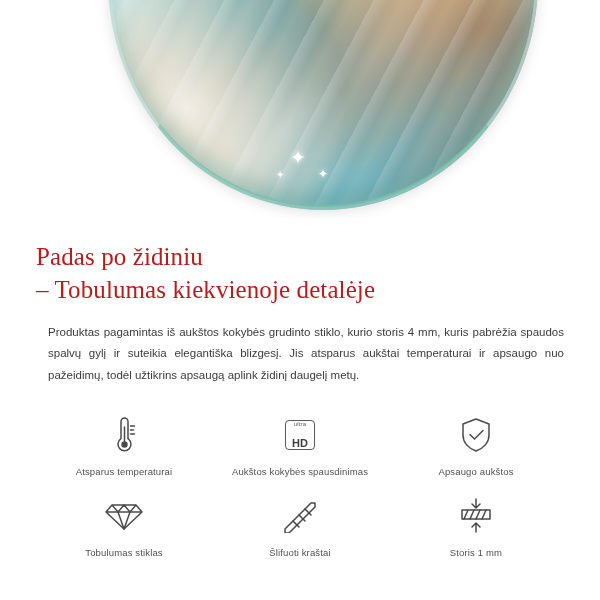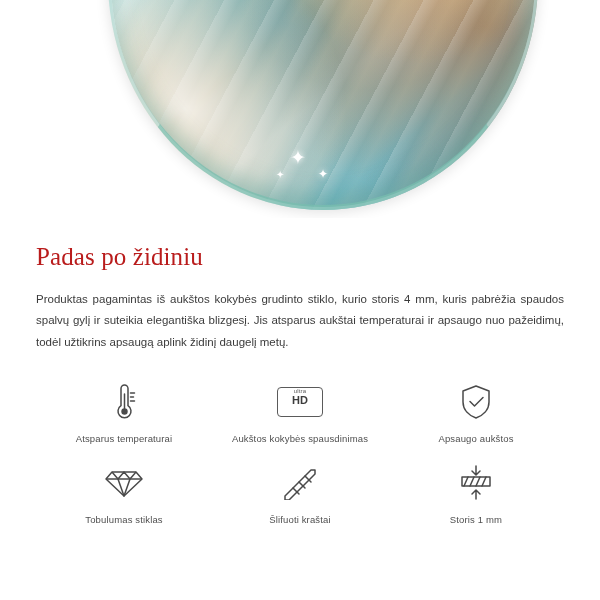--- a/index.html
+++ b/index.html
@@ -97,20 +97,21 @@
   }
   .headline .l2 { display: block; }
 
   .body-copy {
     margin-top: 16px;
     font-size: 11.5px;
     line-height: 1.85;
     color: #3b3b3b;
     text-align: justify;
     max-width: 534px;
+    margin-left: 12px;
   }
 
   
   .features {
     margin-top: 26px;
     display: grid;
     grid-template-columns: repeat(3, 1fr);
     row-gap: 16px;
   }
   .feature {
@@ -127,27 +128,27 @@
     color: #4a4a4a;
   }
   .feature-label {
     margin-top: 8px;
     font-size: 9.5px;
     color: #4f4f4f;
     text-align: left;
     letter-spacing: 0.15px;
   }
   .uhd {
-    width: 46px; height: 30px;
+    width: 30px; height: 30px;
     border: 1.6px solid #5a5a5a;
     border-radius: 4px;
     display: flex;
     flex-direction: column;
     align-items: center;
-    justify-content: flex-start;
+    justify-content: space-between;
     line-height: 1;
   }
   .uhd .u { font-size: 6px; letter-spacing: 0.2px; color: #5a5a5a; }
   .uhd .hd { font-size: 11px; font-weight: bold; color: #3c3c3c; margin-top: 1px; }
 </style>
 </head>
 <body>
 
 <div class="page">
 
@@ -156,20 +157,21 @@
     <div class="hero-edge"></div>
     <span class="sparkle s1">✦</span>
     <span class="sparkle s2">✦</span>
     <span class="sparkle s3">✦</span>
   </div>
 
   <div class="content">
 
     <h1 class="headline">
       <span class="l1">Padas po židiniu</span>
+      <span class="l2">– Tobulumas kiekvienoje detalėje</span>
     </h1>
 
     <p class="body-copy">Produktas pagamintas iš aukštos kokybės grudinto stiklo, kurio storis 4 mm, kuris pabrėžia spaudos spalvų gylį ir suteikia elegantiška blizgesį. Jis atsparus aukštai temperaturai ir apsaugo nuo pažeidimų, todėl užtikrins apsaugą aplink židinį daugelį metų.</p>
 
     <div class="features">
 
       <div class="feature">
         <div class="feature-icon">
           <svg width="34" height="40" viewBox="0 0 34 40" fill="none" stroke="#4a4a4a" stroke-width="1.5" stroke-linecap="round">
             <path d="M14 6.5a3.5 3.5 0 0 1 7 0v17.2a6.5 6.5 0 1 1-7 0z"></path>

